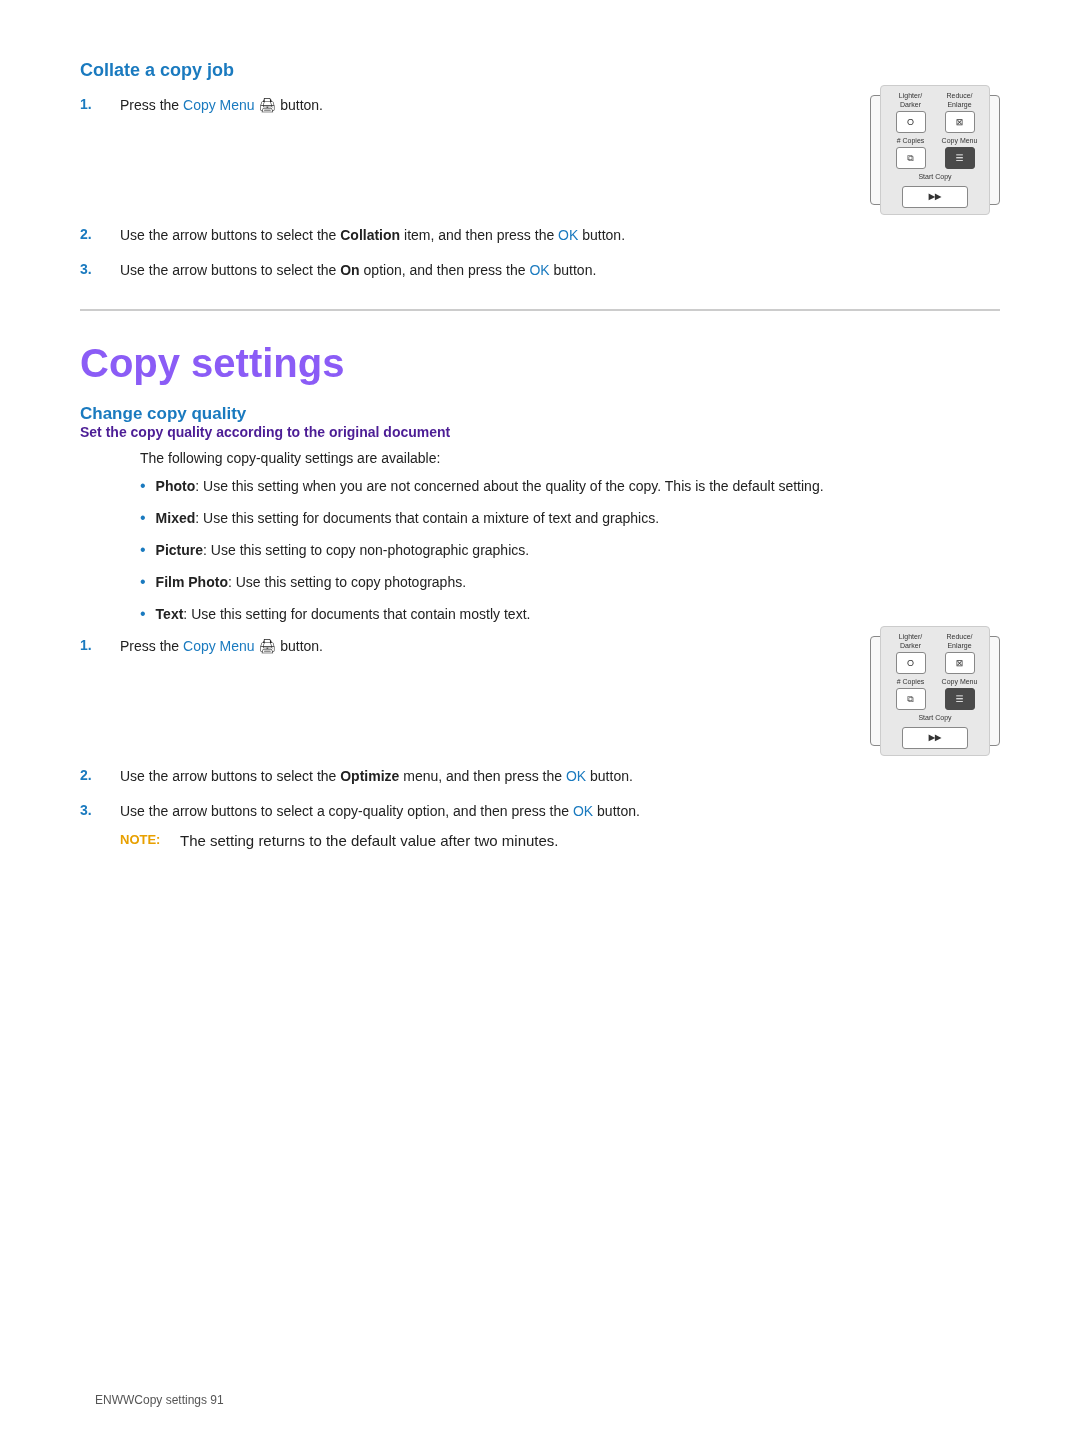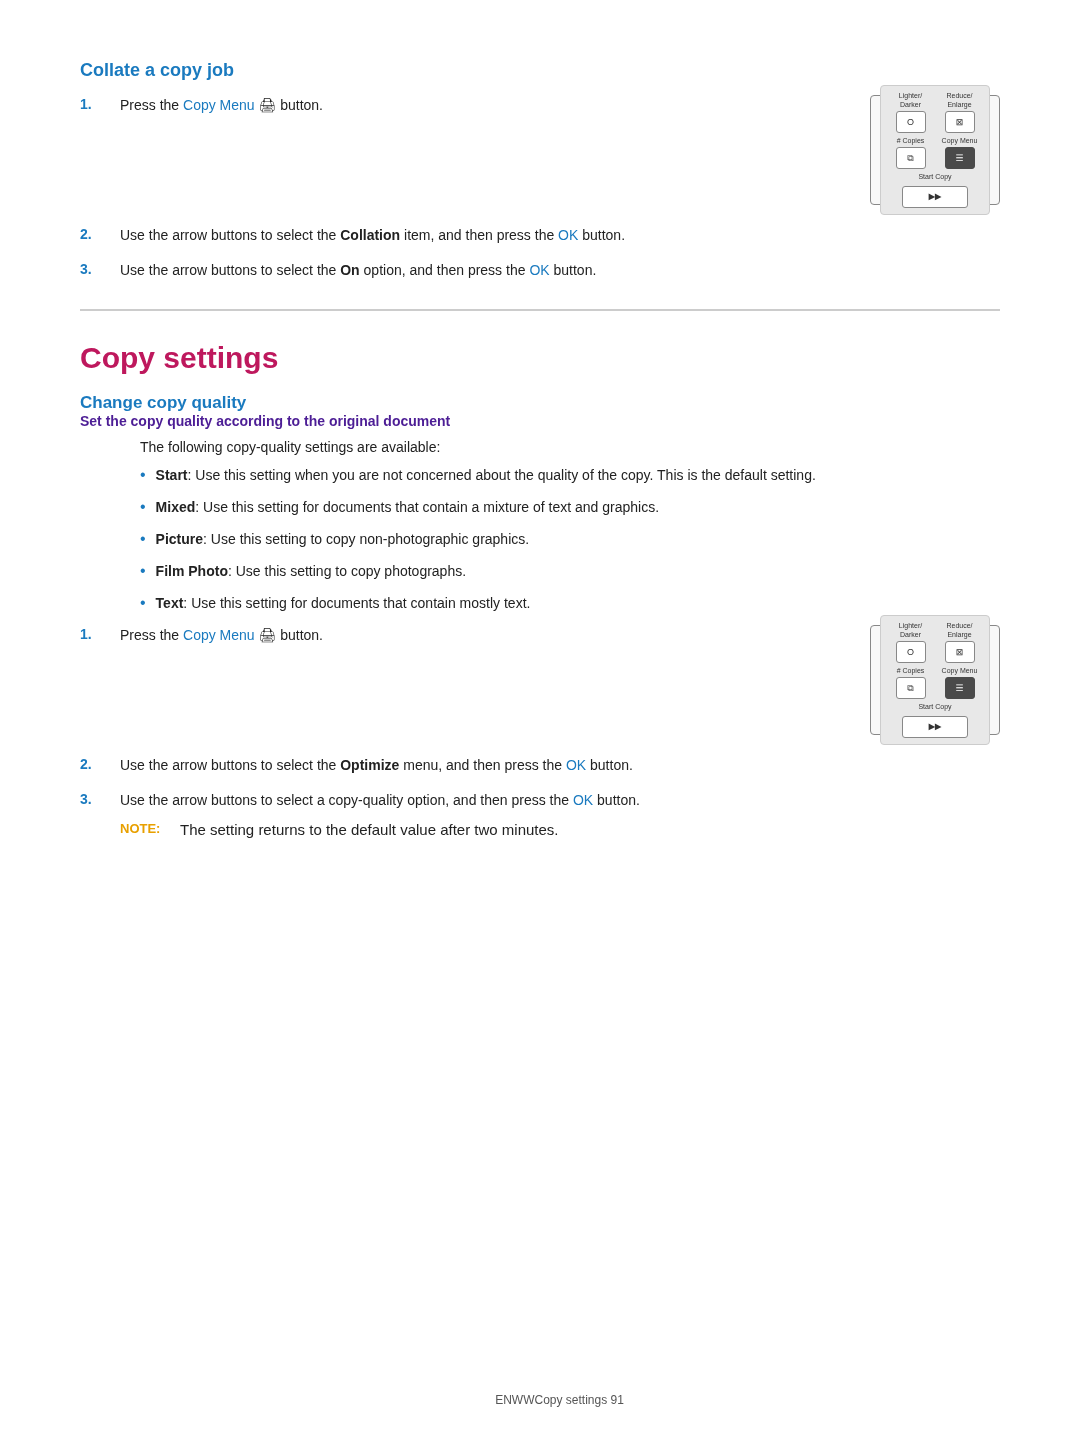--- a/index.html
+++ b/index.html
@@ -34,22 +34,22 @@
 
     .section-h4 {
       color: #4c1d95;
       font-size: 14px;
       font-weight: bold;
       margin-bottom: 10px;
     }
 
     
     .section-h1 {
-      color: #be185d;
-      font-size: 30px;
+      color: #8b5cf6;
+      font-size: 40px;
       font-weight: bold;
       margin-bottom: 18px;
       margin-top: 30px;
     }
 
     .step-row {
       display: flex;
       align-items: flex-start;
       margin-bottom: 14px;
     }
@@ -227,21 +227,21 @@
       line-height: 1.5;
     }
 
     
     .page-footer {
       position: absolute;
       bottom: 30px;
       left: 0;
       right: 0;
       display: flex;
-      justify-content: center;
+      justify-content: flex-start;
       padding: 0 56px;
       font-size: 12px;
       color: #555;
       margin-left: 39px;
     }
 
     .big-divider {
       border: none;
       border-top: 2px solid #ccc;
       margin: 28px 0 24px 0;
@@ -327,21 +327,21 @@
 
   <h2 class="section-h3">Change copy quality</h2>
 
   <h3 class="section-h4">Set the copy quality according to the original document</h3>
 
   <p style="margin-left: 60px; margin-bottom: 10px; font-size:14px;">The following copy-quality settings are available:</p>
 
   <div class="bullet-list">
     <div class="bullet-item">
       <span class="bullet-dot">•</span>
-      <span class="bullet-text"><span class="bold">Start</span>: Use this setting when you are not concerned about the quality of the copy. This is the default setting.</span>
+      <span class="bullet-text"><span class="bold">Photo</span>: Use this setting when you are not concerned about the quality of the copy. This is the default setting.</span>
     </div>
     <div class="bullet-item">
       <span class="bullet-dot">•</span>
       <span class="bullet-text"><span class="bold">Mixed</span>: Use this setting for documents that contain a mixture of text and graphics.</span>
     </div>
     <div class="bullet-item">
       <span class="bullet-dot">•</span>
       <span class="bullet-text"><span class="bold">Picture</span>: Use this setting to copy non-photographic graphics.</span>
     </div>
     <div class="bullet-item">

